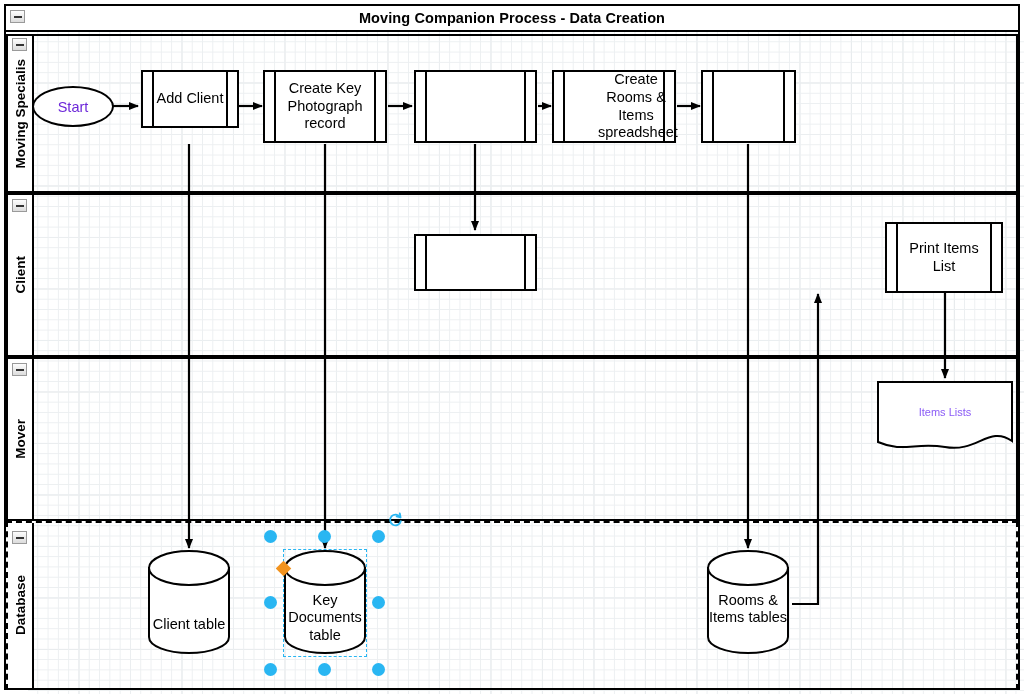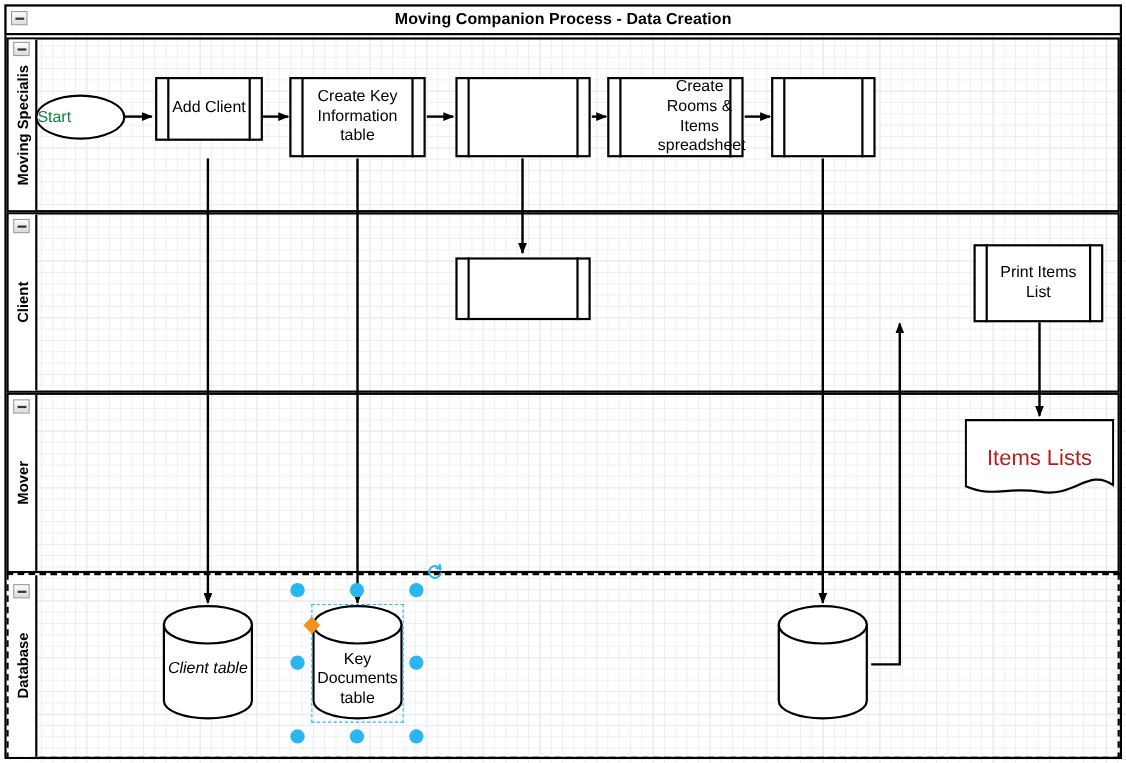--- a/index.html
+++ b/index.html
@@ -112,35 +112,35 @@
     position:absolute;top:-2px;bottom:-2px;width:0;
     border-left:2px solid #000;
   }
   .proc .bar-l{left:9px;}
   .proc .bar-r{right:9px;}
   .proc .txt{position:relative;z-index:2;padding:0 12px;width:100%;}
   .ellipse{
     background:#fff;
     border:2px solid #000;
     border-radius:50%;
-    display:flex;align-items:center;justify-content:flex-start;
-    font-size:14.5px;color:#15803d;
+    display:flex;align-items:center;justify-content:center;
+    font-size:14.5px;color:#6d28d9;
   }
   .cyl-wrap{position:absolute;}
   .cyl-wrap svg{position:absolute;left:0;top:0;overflow:visible;}
   .cyl-text{
     position:absolute;left:0;width:100%;
     text-align:center;font-size:14.5px;line-height:1.2;color:#000;
     z-index:2;
   }
   .doc-wrap{position:absolute;}
   .doc-wrap svg{position:absolute;left:0;top:0;}
   .doc-text{
     position:absolute;left:0;width:100%;
-    text-align:center;font-size:20px;color:#b91c1c;z-index:2;
+    text-align:center;font-size:11px;color:#8b5cf6;z-index:2;
   }
   
   .conns{position:absolute;left:0;top:0;width:1024px;height:694px;pointer-events:none;}
   
   .sel-rect{
     position:absolute;
     border:1px dashed #29b6f2;
     box-sizing:border-box;
     background:transparent;
     z-index:20;
@@ -256,21 +256,21 @@
 
   <div class="shape proc" style="left:141px;top:70px;width:98px;height:58px;">
     <span class="bar-l"></span>
     <span class="bar-r"></span>
     <span class="txt">Add Client</span>
   </div>
 
   <div class="shape proc" style="left:263px;top:70px;width:124px;height:73px;">
     <span class="bar-l"></span>
     <span class="bar-r"></span>
-    <span class="txt">Create Key Information table</span>
+    <span class="txt">Create Key Photograph record</span>
   </div>
 
   <div class="shape proc" style="left:414px;top:70px;width:123px;height:73px;">
     <span class="bar-l"></span>
     <span class="bar-r"></span>
   </div>
 
   <div class="shape proc" style="left:552px;top:70px;width:124px;height:73px;padding-left:44px;">
     <span class="bar-l"></span>
     <span class="bar-r"></span>
@@ -299,36 +299,37 @@
       <path d="M1,1 L135,1 L135,60 C112,44 100,72 68,66 C38,61 26,72 1,61 Z" fill="#ffffff" stroke="#000" stroke-width="2"></path>
     </svg>
     <div class="doc-text" style="top:25px;">Items Lists</div>
   </div>
 
   <div class="cyl-wrap" style="left:148px;top:550px;width:82px;height:105px;">
     <svg width="82" height="105" viewBox="0 0 82 105">
       <path d="M1,18 L1,87 C1,96 19,103 41,103 C63,103 81,96 81,87 L81,18 Z" fill="#ffffff" stroke="#000" stroke-width="2"></path>
       <ellipse cx="41" cy="18" rx="40" ry="17" fill="#ffffff" stroke="#000" stroke-width="2"></ellipse>
     </svg>
-    <div class="cyl-text" style="top:50px;font-style:italic;">Client table</div>
+    <div class="cyl-text" style="top:66px;">Client table</div>
   </div>
 
   <div class="cyl-wrap" style="left:284px;top:550px;width:82px;height:105px;">
     <svg width="82" height="105" viewBox="0 0 82 105">
       <path d="M1,18 L1,87 C1,96 19,103 41,103 C63,103 81,96 81,87 L81,18 Z" fill="#ffffff" stroke="#000" stroke-width="2"></path>
       <ellipse cx="41" cy="18" rx="40" ry="17" fill="#ffffff" stroke="#000" stroke-width="2"></ellipse>
     </svg>
     <div class="cyl-text" style="top:42px;">Key Documents table</div>
   </div>
 
   <div class="cyl-wrap" style="left:707px;top:550px;width:82px;height:105px;">
     <svg width="82" height="105" viewBox="0 0 82 105">
       <path d="M1,18 L1,87 C1,96 19,103 41,103 C63,103 81,96 81,87 L81,18 Z" fill="#ffffff" stroke="#000" stroke-width="2"></path>
       <ellipse cx="41" cy="18" rx="40" ry="17" fill="#ffffff" stroke="#000" stroke-width="2"></ellipse>
     </svg>
+    <div class="cyl-text" style="top:42px;">Rooms &amp; Items tables</div>
   </div>
 
   <div class="sel-rect" style="left:283px;top:549px;width:84px;height:108px;"></div>
 
   <div class="handle" style="left:264px;top:530px;"></div>
   <div class="handle" style="left:318px;top:530px;"></div>
   <div class="handle" style="left:372px;top:530px;"></div>
   <div class="handle" style="left:264px;top:596px;"></div>
   <div class="handle" style="left:372px;top:596px;"></div>
   <div class="handle" style="left:264px;top:663px;"></div>

